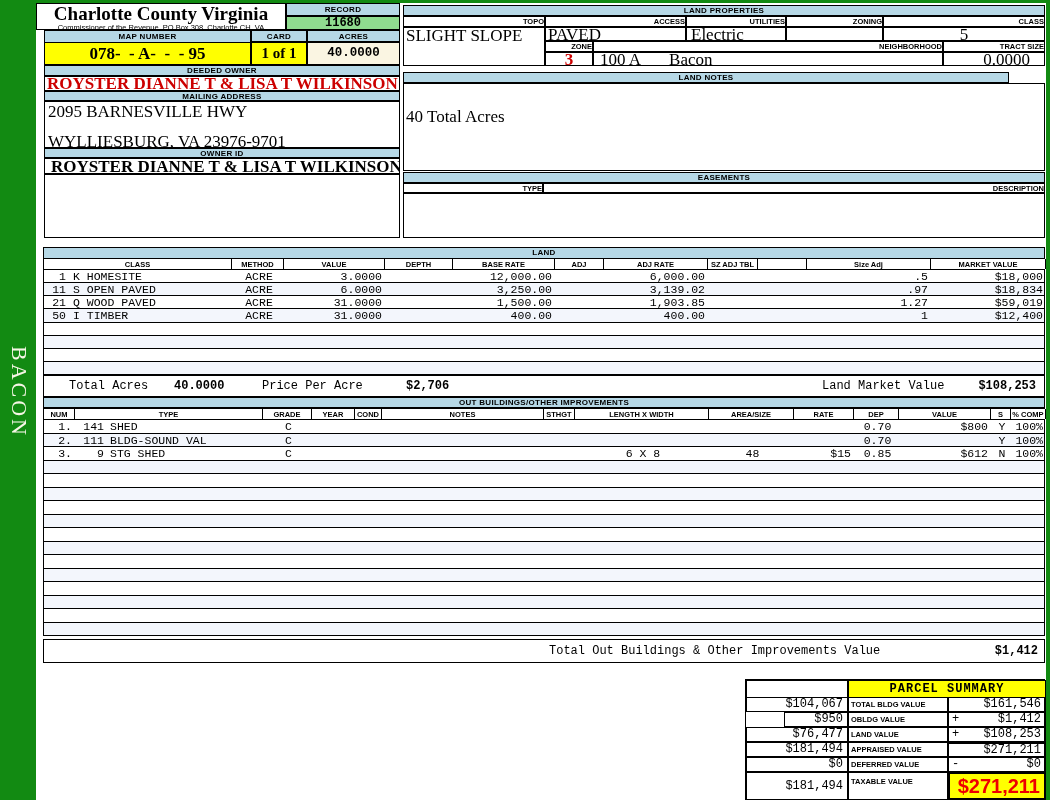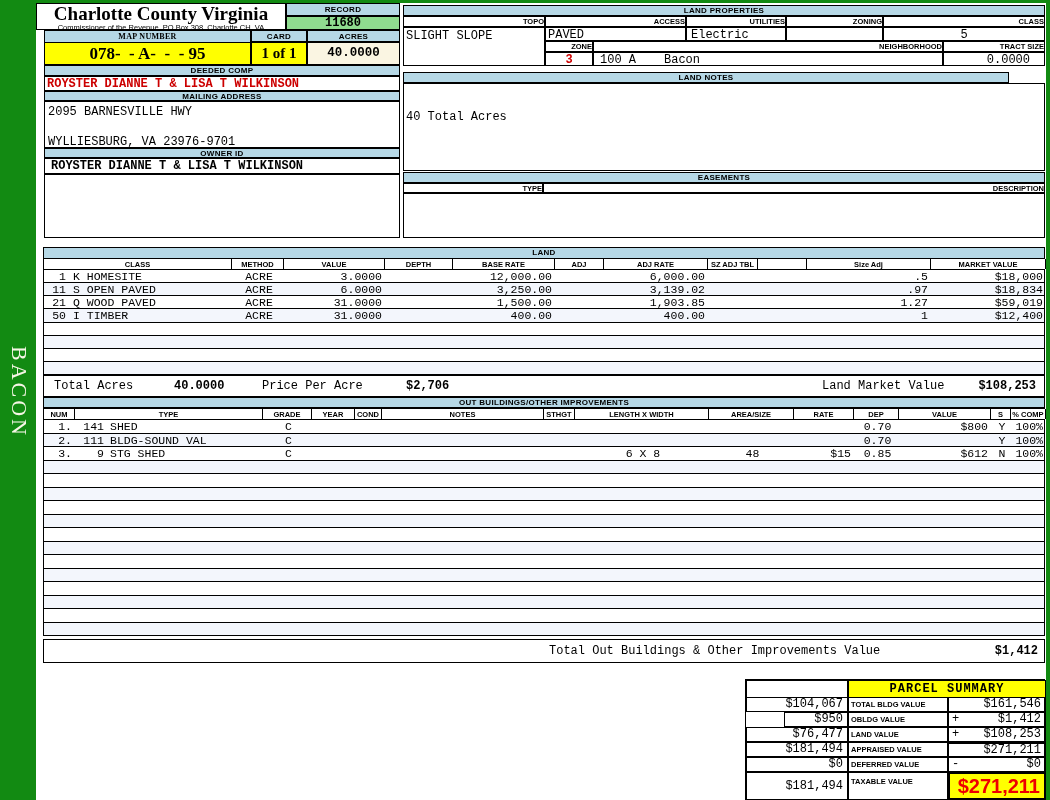--- a/index.html
+++ b/index.html
@@ -9,21 +9,21 @@
   .abs{position:absolute;box-sizing:border-box;}
   .hdr{background:#b6d8e6;border:1px solid #000;font-size:8px;font-weight:bold;text-align:center;overflow:hidden;white-space:nowrap;letter-spacing:.3px;}
   .box{border:1px solid #000;background:#fff;}
   .titlebox{border:1px solid #000;text-align:center;}
   .county{font-family:"Liberation Serif",serif;font-size:19px;font-weight:600;line-height:20px;}
   .commish{font-size:7.5px;line-height:8px;}
   .recval{border:1px solid #000;background:#8fdc8f;font-family:"Liberation Mono",monospace;font-weight:bold;font-size:12px;text-align:center;line-height:13px;}
   .mapval{border:1px solid #000;background:#ffff00;font-family:"Liberation Serif",serif;font-weight:bold;font-size:17px;text-align:center;line-height:21px;white-space:pre;}
   .cardval{border:1px solid #000;background:#ffff00;font-family:"Liberation Serif",serif;font-weight:bold;font-size:15px;text-align:center;line-height:21px;}
   .acresval{border:1px solid #000;background:#faf5e2;font-family:"Liberation Mono",monospace;font-weight:bold;font-size:12.5px;text-align:center;line-height:21px;}
-  .val{font-family:Liberation Mono, monospace;font-size:12px;line-height:14px;white-space:nowrap;overflow:hidden;}
+  .val{font-family:Liberation Serif, serif;font-size:17px;line-height:14px;white-space:nowrap;overflow:hidden;}
   .red{color:#cc0000;}
   .b{font-weight:bold;}
   .cell{border:1px solid #000;box-sizing:border-box;overflow:hidden;white-space:nowrap;}
   .colhdr{background:#fff;border:1px solid #000;font-size:7.5px;font-weight:bold;text-align:right;overflow:hidden;white-space:nowrap;}
   
   .land-cols{display:grid;grid-template-columns:189px 52px 101px 68px 102px 49px 104px 50px 49px 124px 115px;}
   .ob-cols{display:grid;grid-template-columns:32px 188px 49px 43px 27px 162px 31px 134px 85px 60px 45px 92px 20px 35px;}
   .thead{box-sizing:border-box;border-top:1px solid #000;border-bottom:1px solid #000;}
   .thead .c{border-right:1px solid #000;font-size:7.5px;font-weight:bold;text-align:center;line-height:11px;overflow:hidden;white-space:nowrap;background:#fff;}
   .thead .c:first-child{border-left:1px solid #000;}
@@ -56,28 +56,28 @@
 
   <div class="content">
 
     <div class="abs titlebox" style="left:0;top:0;width:250px;height:27px;">
       <div class="county">Charlotte County Virginia</div>
       <div class="commish">Commissioner of the Revenue, PO Box 308, Charlotte CH, VA</div>
     </div>
     <div class="abs hdr" style="left:250px;top:0;width:114px;height:13px;line-height:12px;">RECORD</div>
     <div class="abs recval" style="left:250px;top:13px;width:114px;height:14px;">11680</div>
 
-    <div class="abs hdr" style="left:8px;top:27px;width:207px;height:16px;line-height:11px;font-family:Liberation Serif, serif;">MAP NUMBER</div>
+    <div class="abs hdr" style="left:8px;top:27px;width:207px;height:16px;line-height:11px;">MAP NUMBER</div>
     <div class="abs hdr" style="left:215px;top:27px;width:56px;height:12px;line-height:11px;">CARD</div>
     <div class="abs hdr" style="left:271px;top:27px;width:93px;height:12px;line-height:11px;">ACRES</div>
     <div class="abs mapval" style="left:8px;top:39px;width:207px;height:23px;">078-  - A-  -  - 95</div>
     <div class="abs cardval" style="left:215px;top:39px;width:56px;height:23px;">1 of 1</div>
     <div class="abs acresval" style="left:271px;top:39px;width:93px;height:23px;">40.0000</div>
 
-    <div class="abs hdr" style="left:8px;top:62px;width:356px;height:11px;line-height:10px;">DEEDED COMP</div>
+    <div class="abs hdr" style="left:8px;top:62px;width:356px;height:11px;line-height:10px;">DEEDED OWNER</div>
     <div class="abs box val b red" style="left:8px;top:73px;width:356px;height:15px;padding-left:2px;line-height:14px;">ROYSTER DIANNE T &amp; LISA T WILKINSON</div>
     <div class="abs hdr" style="left:8px;top:88px;width:356px;height:10px;line-height:9px;">MAILING ADDRESS</div>
     <div class="abs box" style="left:8px;top:98px;width:356px;height:47px;">
       <div class="val" style="padding:3px 0 0 3px;">2095 BARNESVILLE HWY</div>
       <div class="val" style="padding:16px 0 0 3px;">WYLLIESBURG, VA 23976-9701</div>
     </div>
     <div class="abs hdr" style="left:8px;top:145px;width:356px;height:10px;line-height:9px;">OWNER ID</div>
     <div class="abs box val b" style="left:8px;top:155px;width:356px;height:16px;padding-left:6px;line-height:15px;">ROYSTER DIANNE T &amp; LISA T WILKINSON</div>
     <div class="abs box" style="left:8px;top:171px;width:356px;height:64px;"></div>
 
@@ -181,21 +181,21 @@
         <div class="c r">1</div>
         <div class="c r">$12,400</div>
       </div>
       <div class="trow"></div>
       <div class="trow a"></div>
       <div class="trow"></div>
       <div class="trow a"></div>
     </div>
 
     <div class="abs totrow" style="left:7px;top:372px;width:1002px;height:22px;line-height:20px;">
-      <span class="abs" style="left:10px;">Total Acres</span>
+      <span class="abs" style="left:25px;">Total Acres</span>
       <span class="abs b" style="left:130px;">40.0000</span>
       <span class="abs" style="left:218px;">Price Per Acre</span>
       <span class="abs b" style="left:362px;">$2,706</span>
       <span class="abs" style="left:778px;">Land Market Value</span>
       <span class="abs b" style="right:8px;">$108,253</span>
     </div>
 
     <div class="abs hdr" style="left:7px;top:394px;width:1002px;height:11px;line-height:10px;">OUT BUILDINGS/OTHER IMPROVEMENTS</div>
     <div class="abs ob-cols thead" style="left:7px;top:405px;width:1002px;height:12px;">
       <div class="c">NUM</div>

